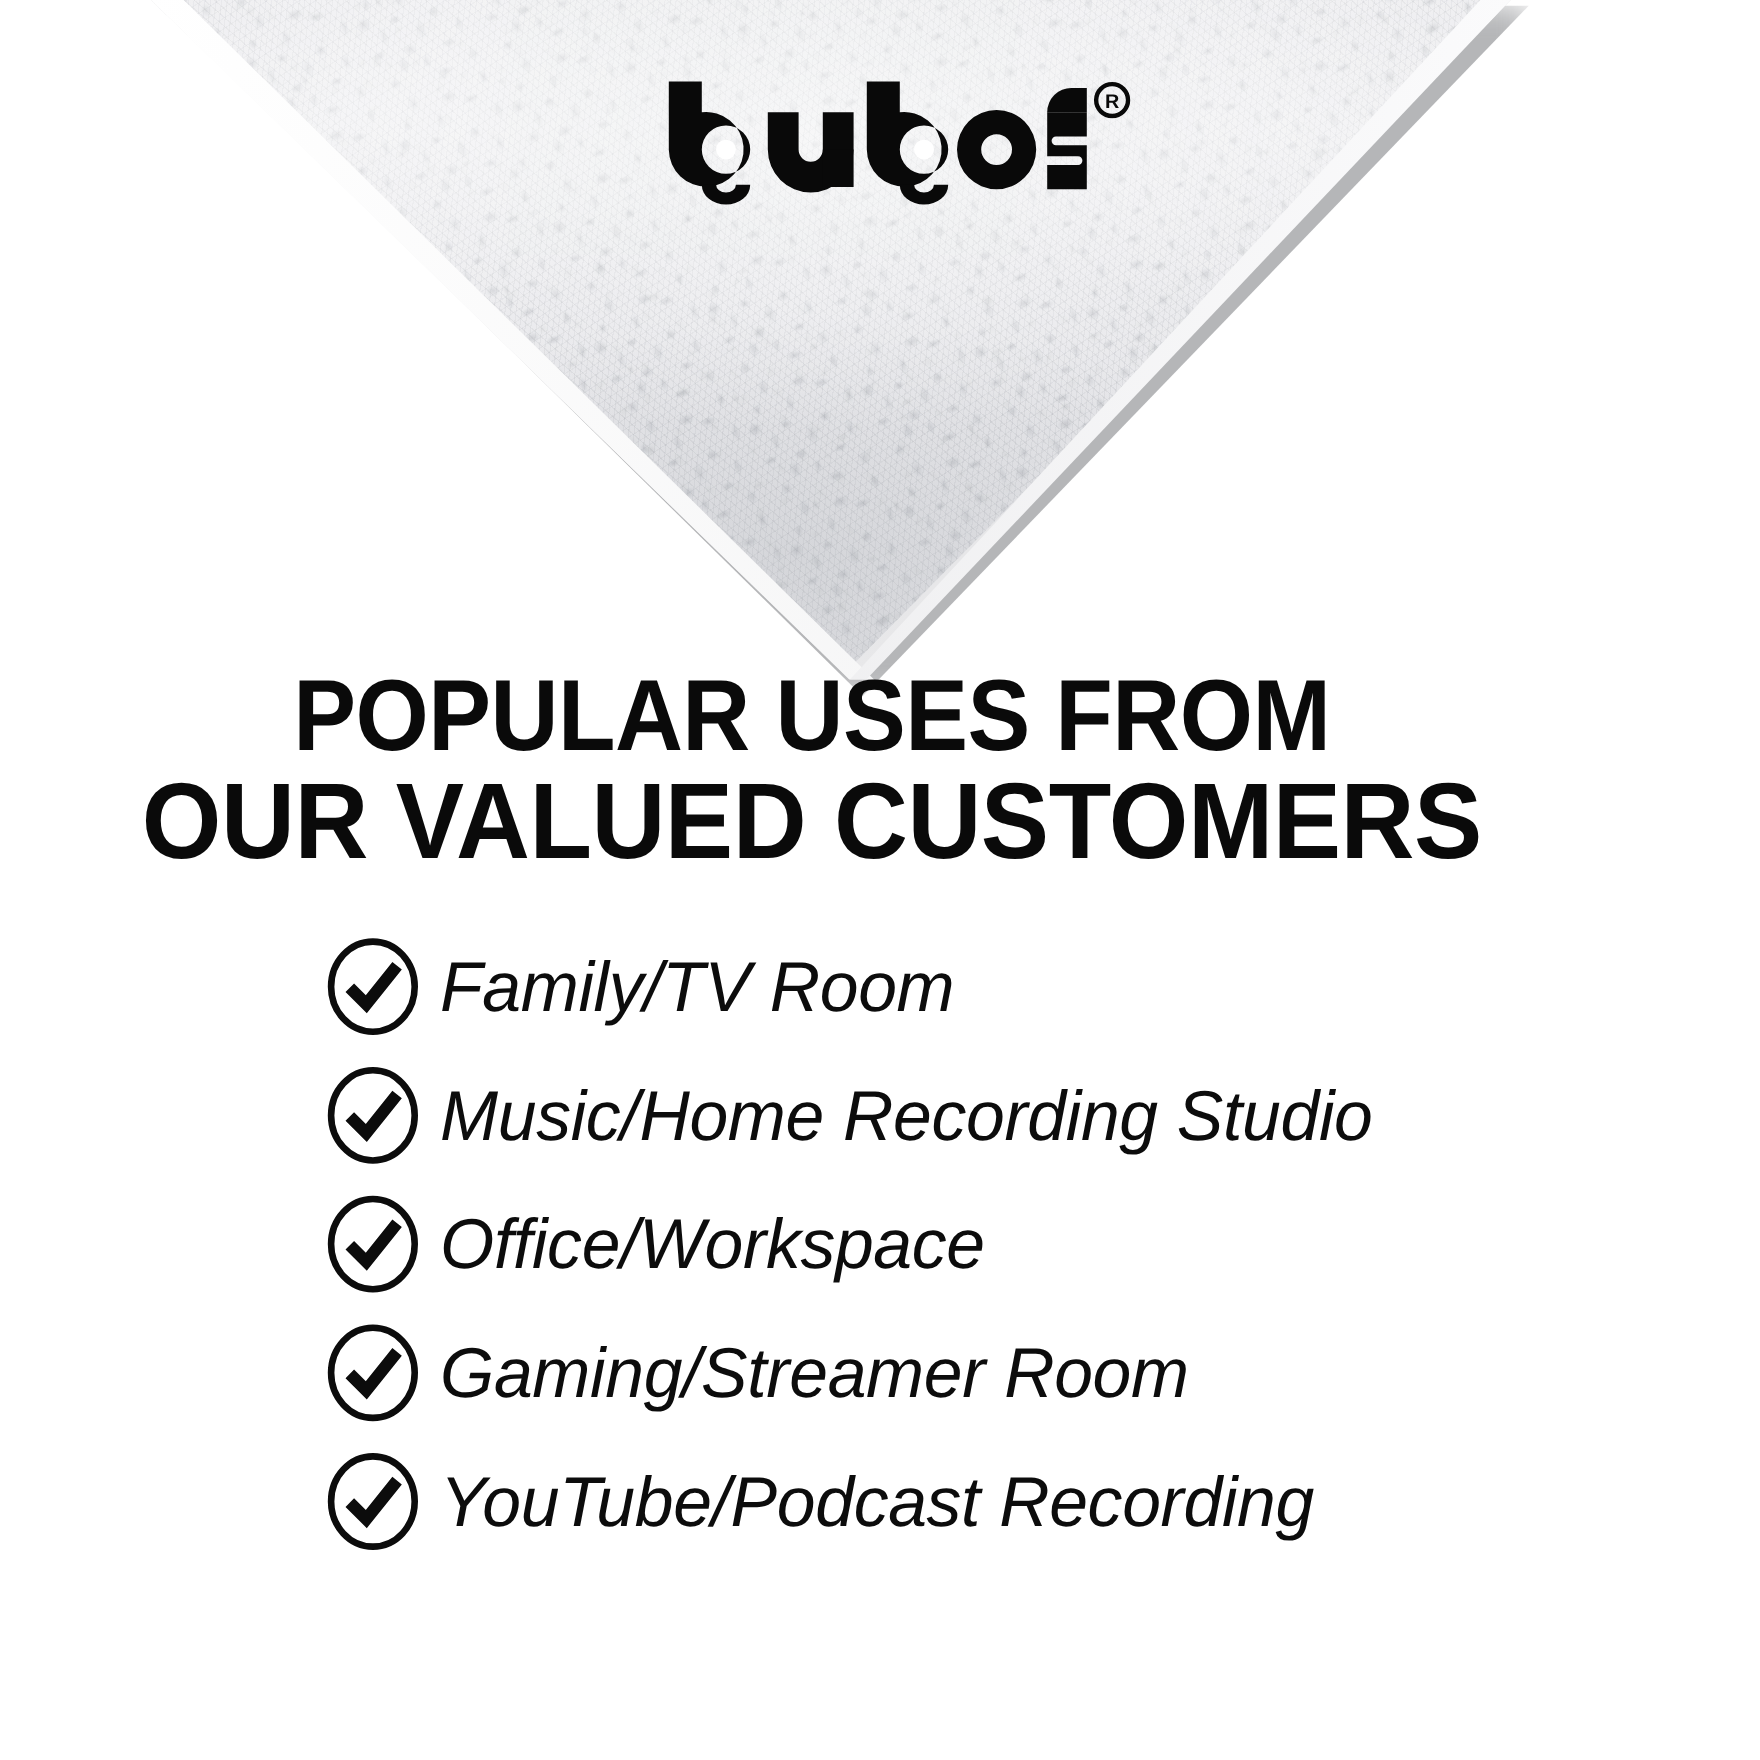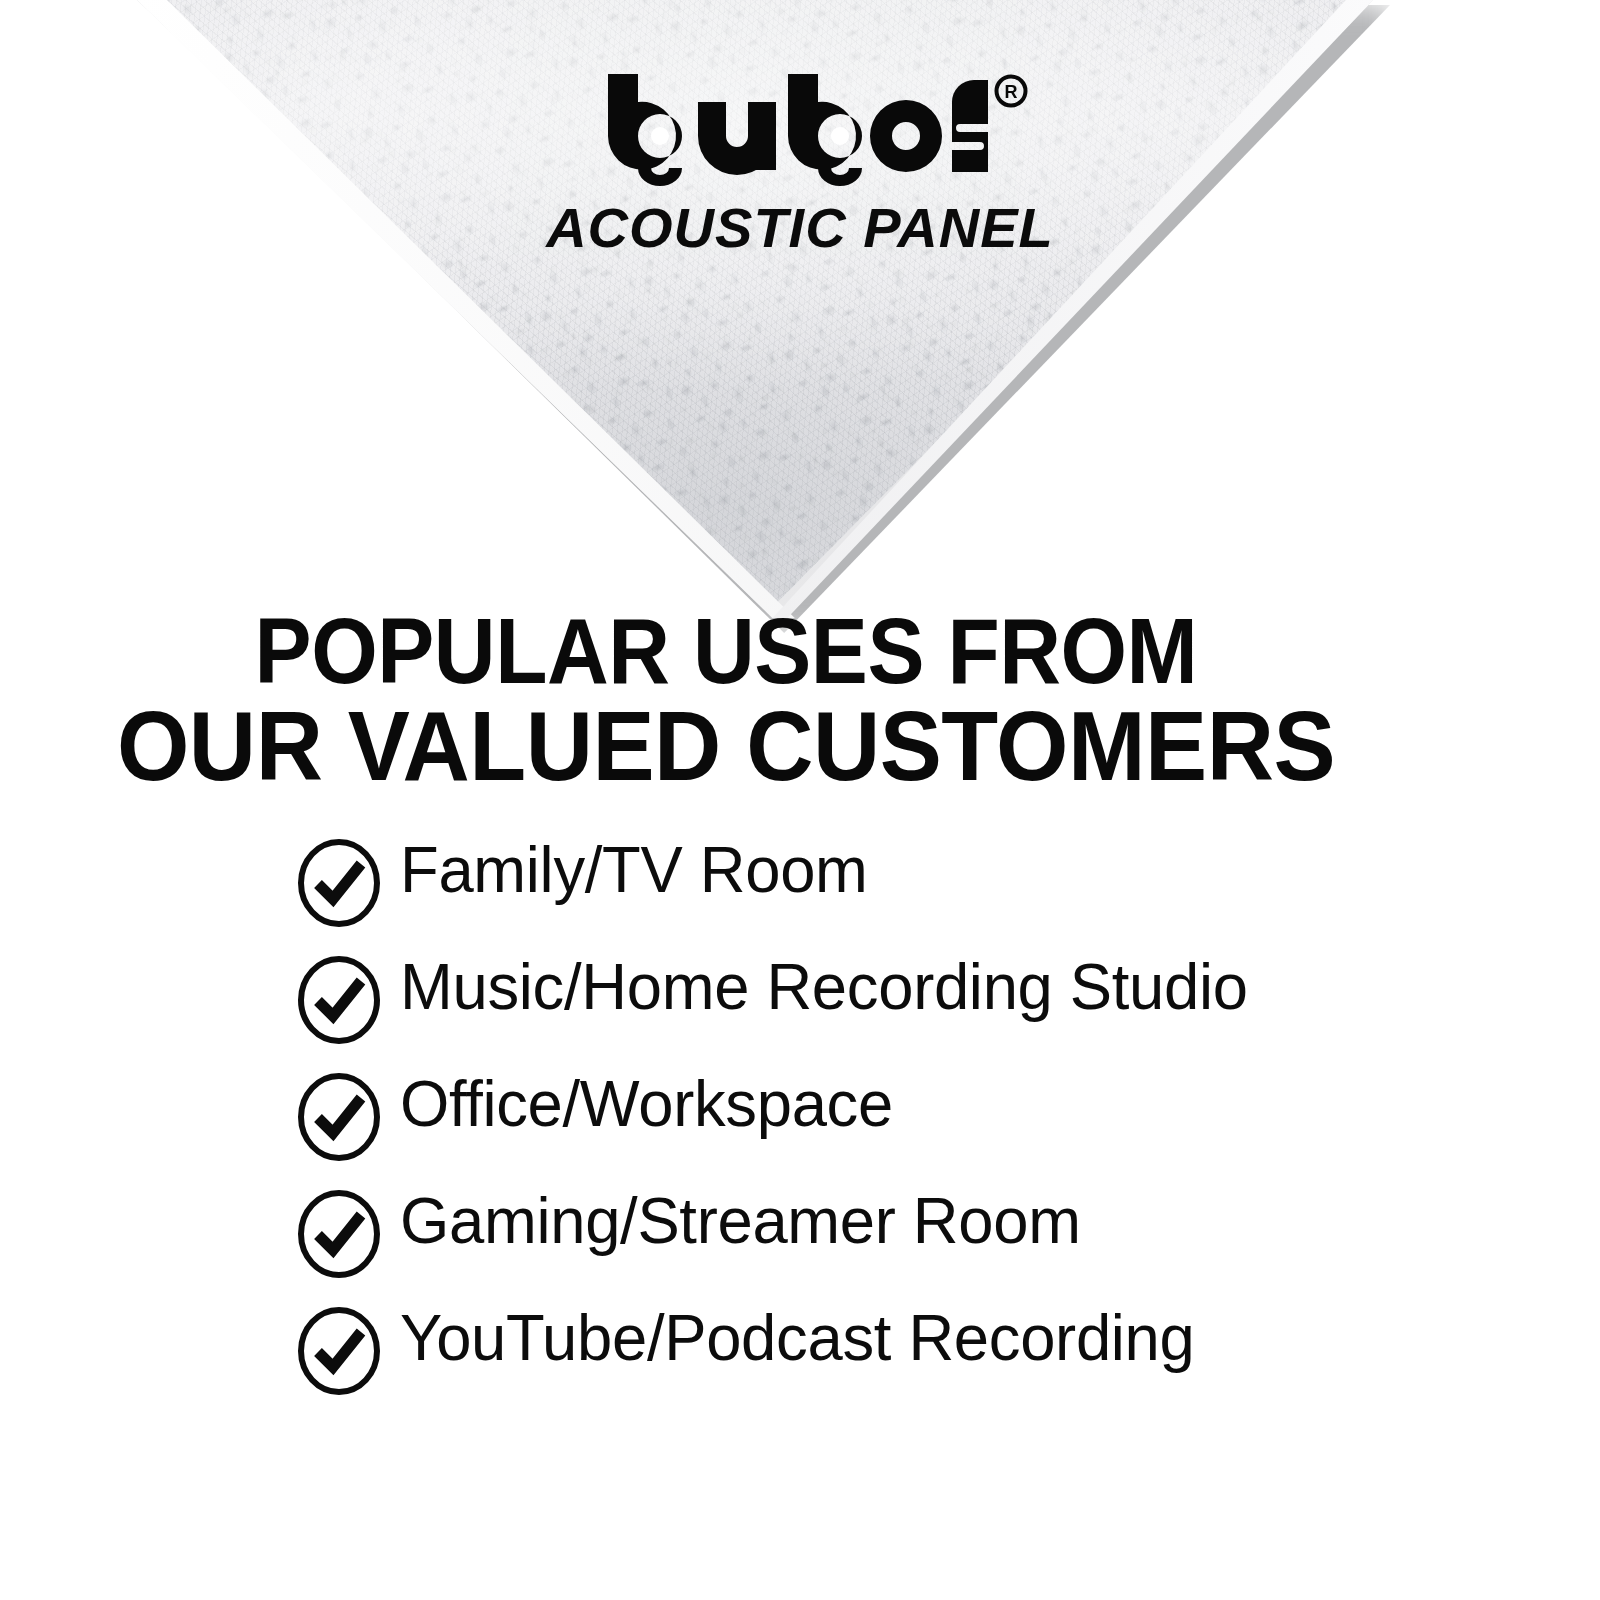--- a/index.html
+++ b/index.html
@@ -179,21 +179,21 @@
     font-size: 56px;
     letter-spacing: 1px;
     color: #0b0b0b;
     line-height: 1;
     text-align: center;
   }
 
   
   .headline {
     position: absolute;
-    left: 4px;
+    left: 16px;
     top: 607px;
     width: 1444px;
     text-align: center;
     z-index: 8;
   }
   .headline .hl {
     display: block;
     font-family: "Liberation Sans Narrow", "Liberation Sans", sans-serif;
     font-weight: 700;
     font-size: 92px;
@@ -213,22 +213,23 @@
   
   .uses-list {
     position: absolute;
     left: 296px;
     top: 838px;
     width: 1180px;
     z-index: 8;
   }
   .use-row {
     display: flex;
-    align-items: flex-start;
+    align-items: center;
     height: 117px;
+    font-style: italic;
   }
   .check-icon {
     flex: 0 0 auto;
     width: 86px;
     height: 90px;
     display: block;
   }
   .use-label {
     font-family: "Liberation Sans", sans-serif;
     font-weight: 400;
@@ -290,21 +291,20 @@
           <path d="M352 30 h36 v22 h-28 a4 4 0 0 0 0 8 h28 v40 h-36 v-22 h28 a4 4 0 0 0 0 -8 h-28 z"></path>
           <path d="M352 30 a22 22 0 0 1 22 -22 h14 v22 h-36 z"></path>
           <path d="M388 100 a22 22 0 0 1 -22 22 h-14 v-22 h36 z" opacity="0"></path>
         </g>
       </svg>
       <svg width="34" height="34" viewBox="0 0 34 34" style="position:absolute; right:-28px; top:2px;" aria-hidden="true">
         <circle cx="17" cy="17" r="14.5" fill="none" stroke="#090909" stroke-width="4"></circle>
         <text x="17" y="24" text-anchor="middle" font-family="Liberation Sans, sans-serif" font-size="18" font-weight="700" fill="#090909">R</text>
       </svg>
     </div>
-    <div class="tagline">ACOUSTIC PANEL</div>
   </div>
 
   <div class="headline">
     <span class="hl l1">POPULAR USES FROM</span>
     <span class="hl l2">OUR VALUED CUSTOMERS</span>
   </div>
 
   <div class="uses-list">
 
     <div class="use-row">

